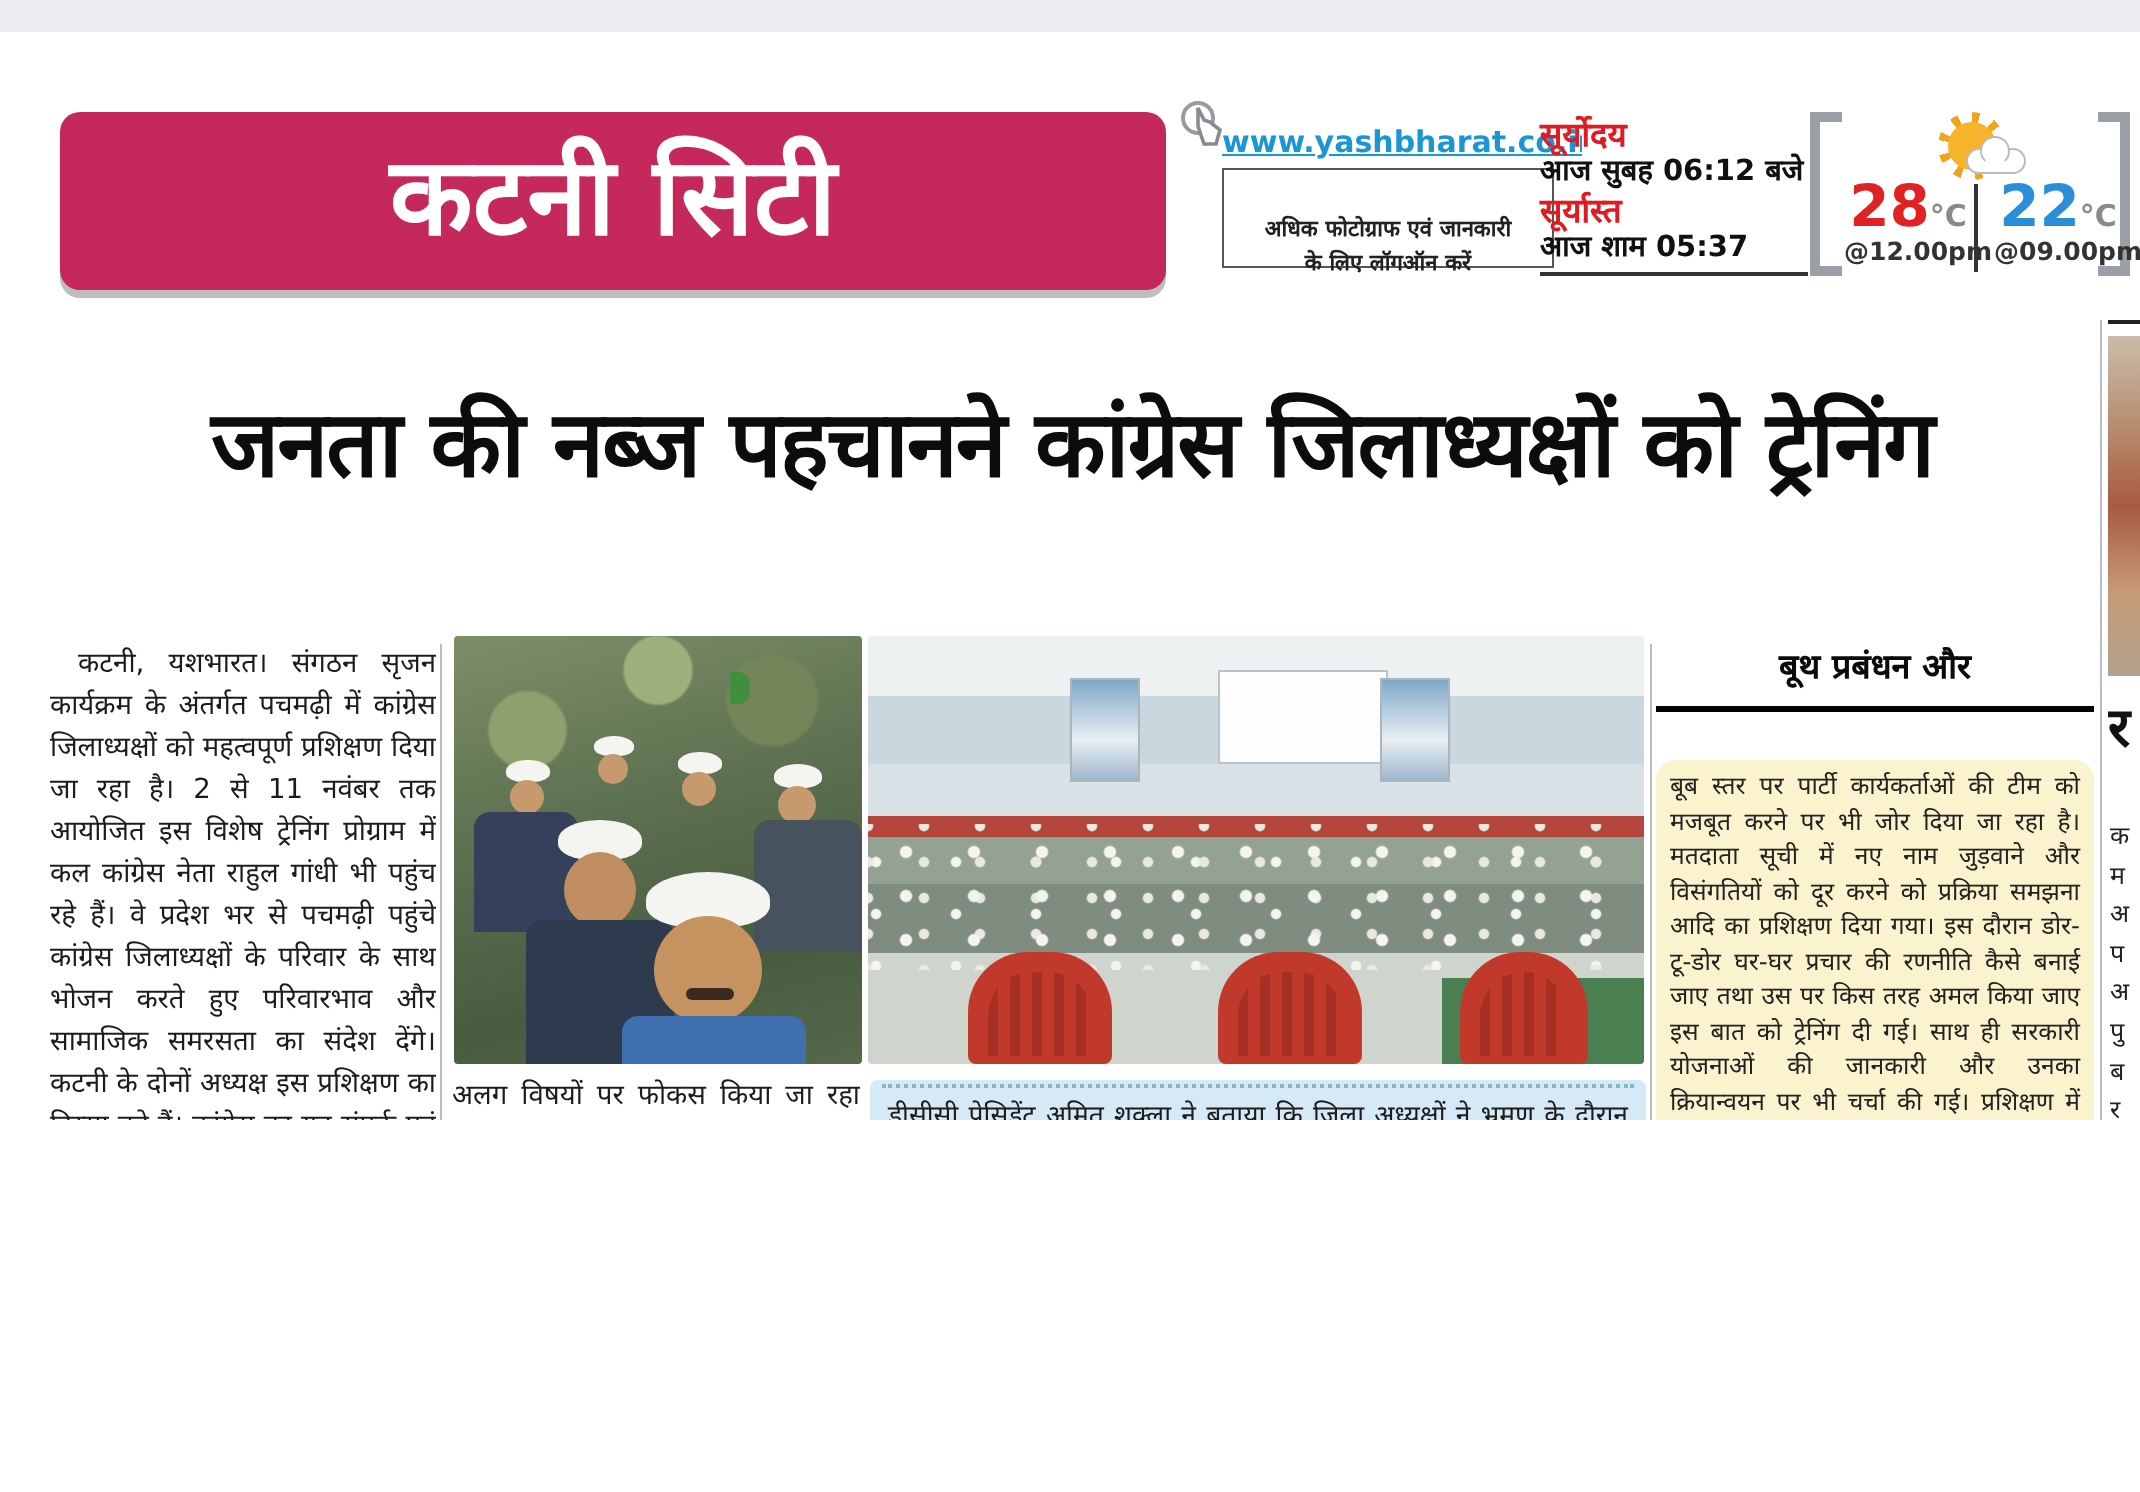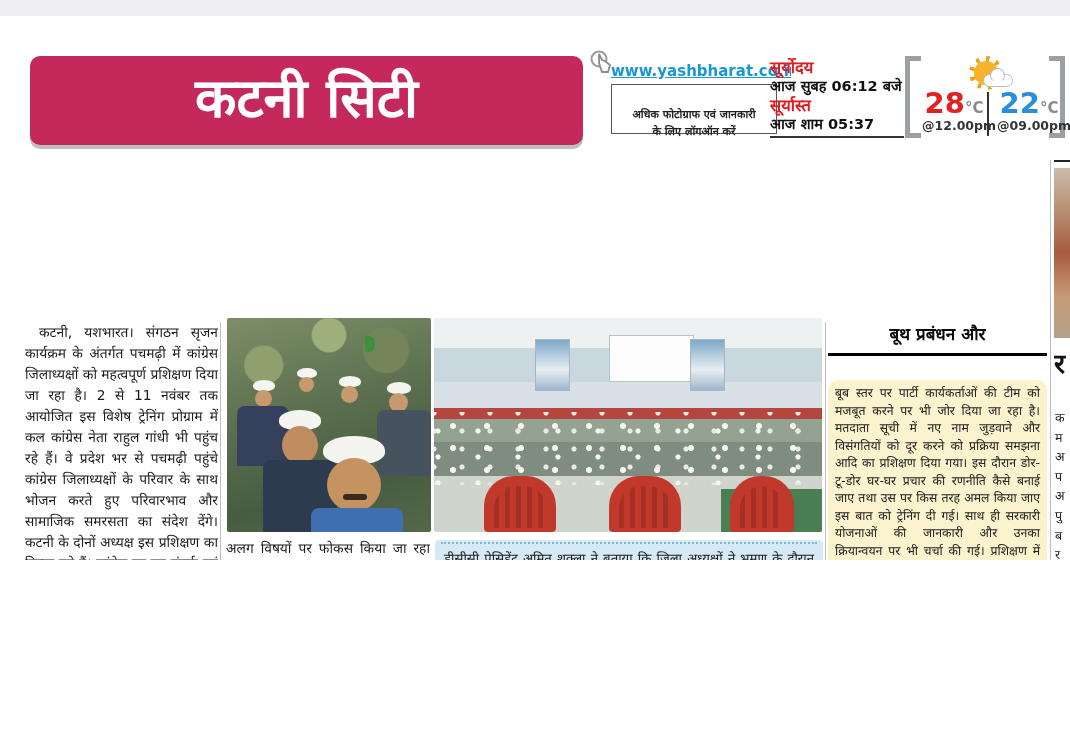--- a/index.html
+++ b/index.html
@@ -165,20 +165,21 @@
       <span class="big">28</span><span class="unit">°C</span>
       <div class="at">@12.00pm</div>
     </div>
     <div class="wdiv"></div>
     <div class="temp night">
       <span class="big">22</span><span class="unit">°C</span>
       <div class="at">@09.00pm</div>
     </div>
   </div>
 
+  <h1 class="headline">जनता की नब्ज पहचानने कांग्रेस जिलाध्यक्षों को ट्रेनिंग</h1>
 
   <div class="col1">कटनी, यशभारत। संगठन सृजन कार्यक्रम के अंतर्गत पचमढ़ी में कांग्रेस जिलाध्यक्षों को महत्वपूर्ण प्रशिक्षण दिया जा रहा है। 2 से 11 नवंबर तक आयोजित इस विशेष ट्रेनिंग प्रोग्राम में कल कांग्रेस नेता राहुल गांधी भी पहुंच रहे हैं। वे प्रदेश भर से पचमढ़ी पहुंचे कांग्रेस जिलाध्यक्षों के परिवार के साथ भोजन करते हुए परिवारभाव और सामाजिक समरसता का संदेश देंगे। कटनी के दोनों अध्यक्ष इस प्रशिक्षण का हिस्सा बने हैं। कांग्रेस का यह संपर्क एवं संवाद अभियान समाज के अंतिम व्यक्ति तक पहुंचने और संगठन को जमीनी स्तर पर मजबूत बनाने की दिशा में एक महत्वपूर्ण प्रयास बताया जा रहा है। पदाधिकारियों ने कहा कि इस पहल से न केवल संगठन की पकड़ गांवों में मजबूत होगी, बल्कि जनता के बीच कांग्रेस की सक्रियता भी बढ़ेगी।</div>
   <div class="col1-rule"></div>
   <div class="col1b">प्रशिक्षण में शामिल कटनी जिला शहर कांग्रेस अध्यक्ष अमित शुक्ला ने यशभारत को बताया कि प्रतिदिन अलग</div>
 
   <div class="vdiv" style="left:220px;top:322px;height:412px;"></div>
 
   <div class="photo photo1">
     <div class="flag" style="left:138px;top:18px;"></div>
     <div class="cap" style="left:26px;top:62px;width:22px;height:11px;"></div>

